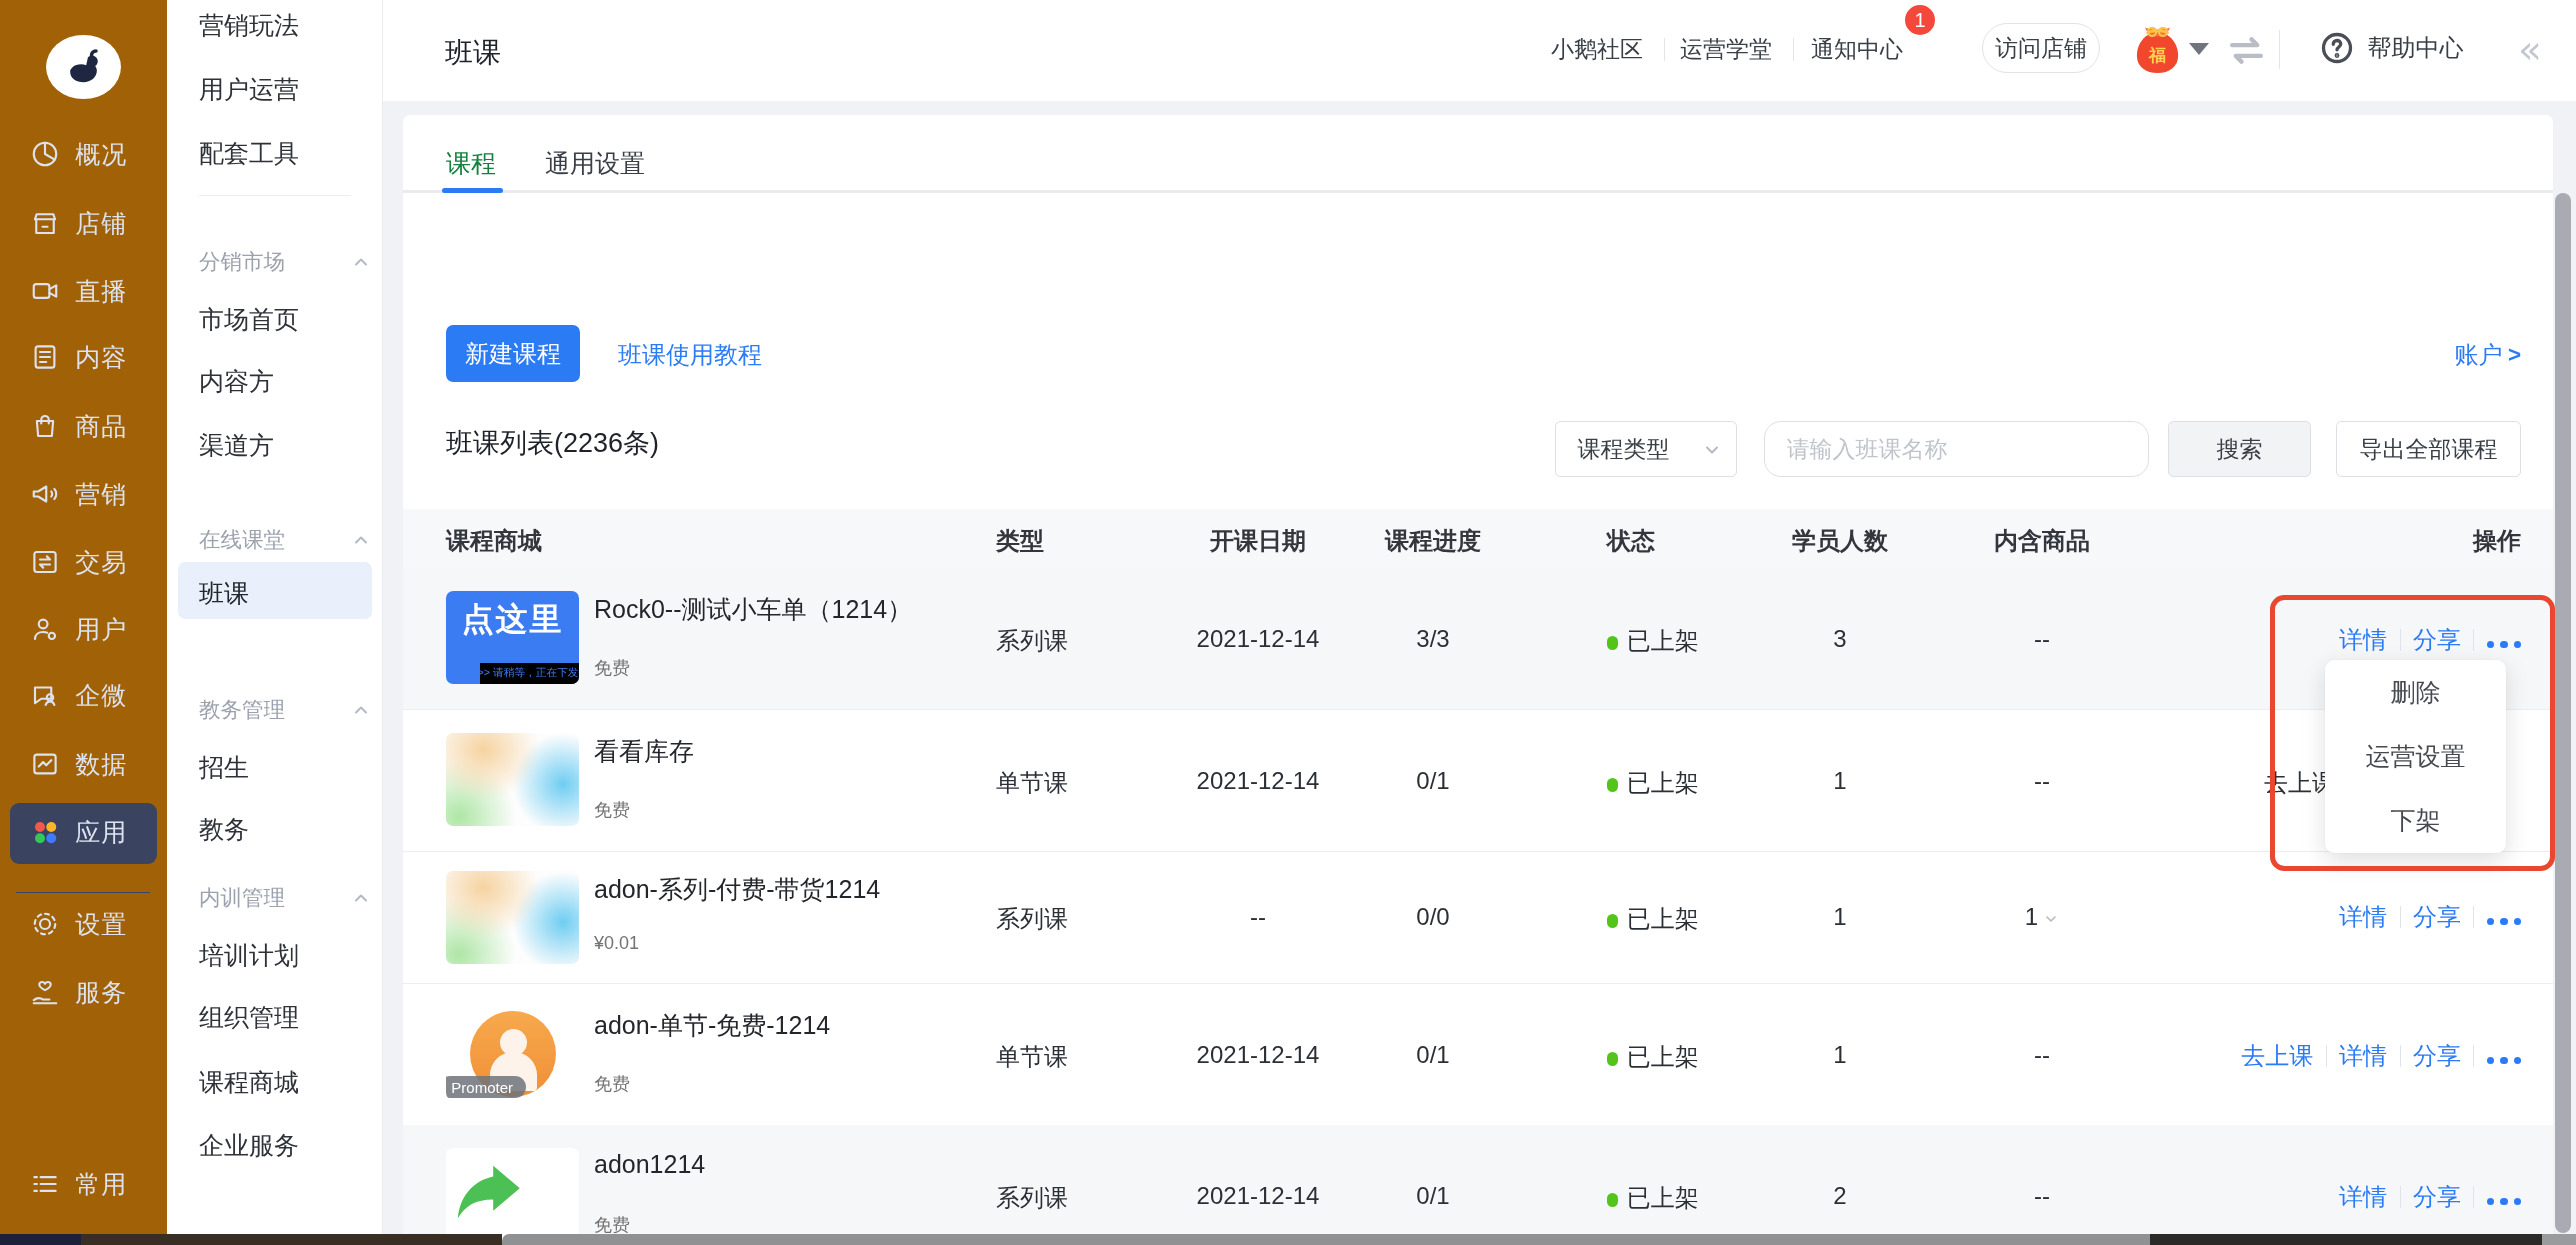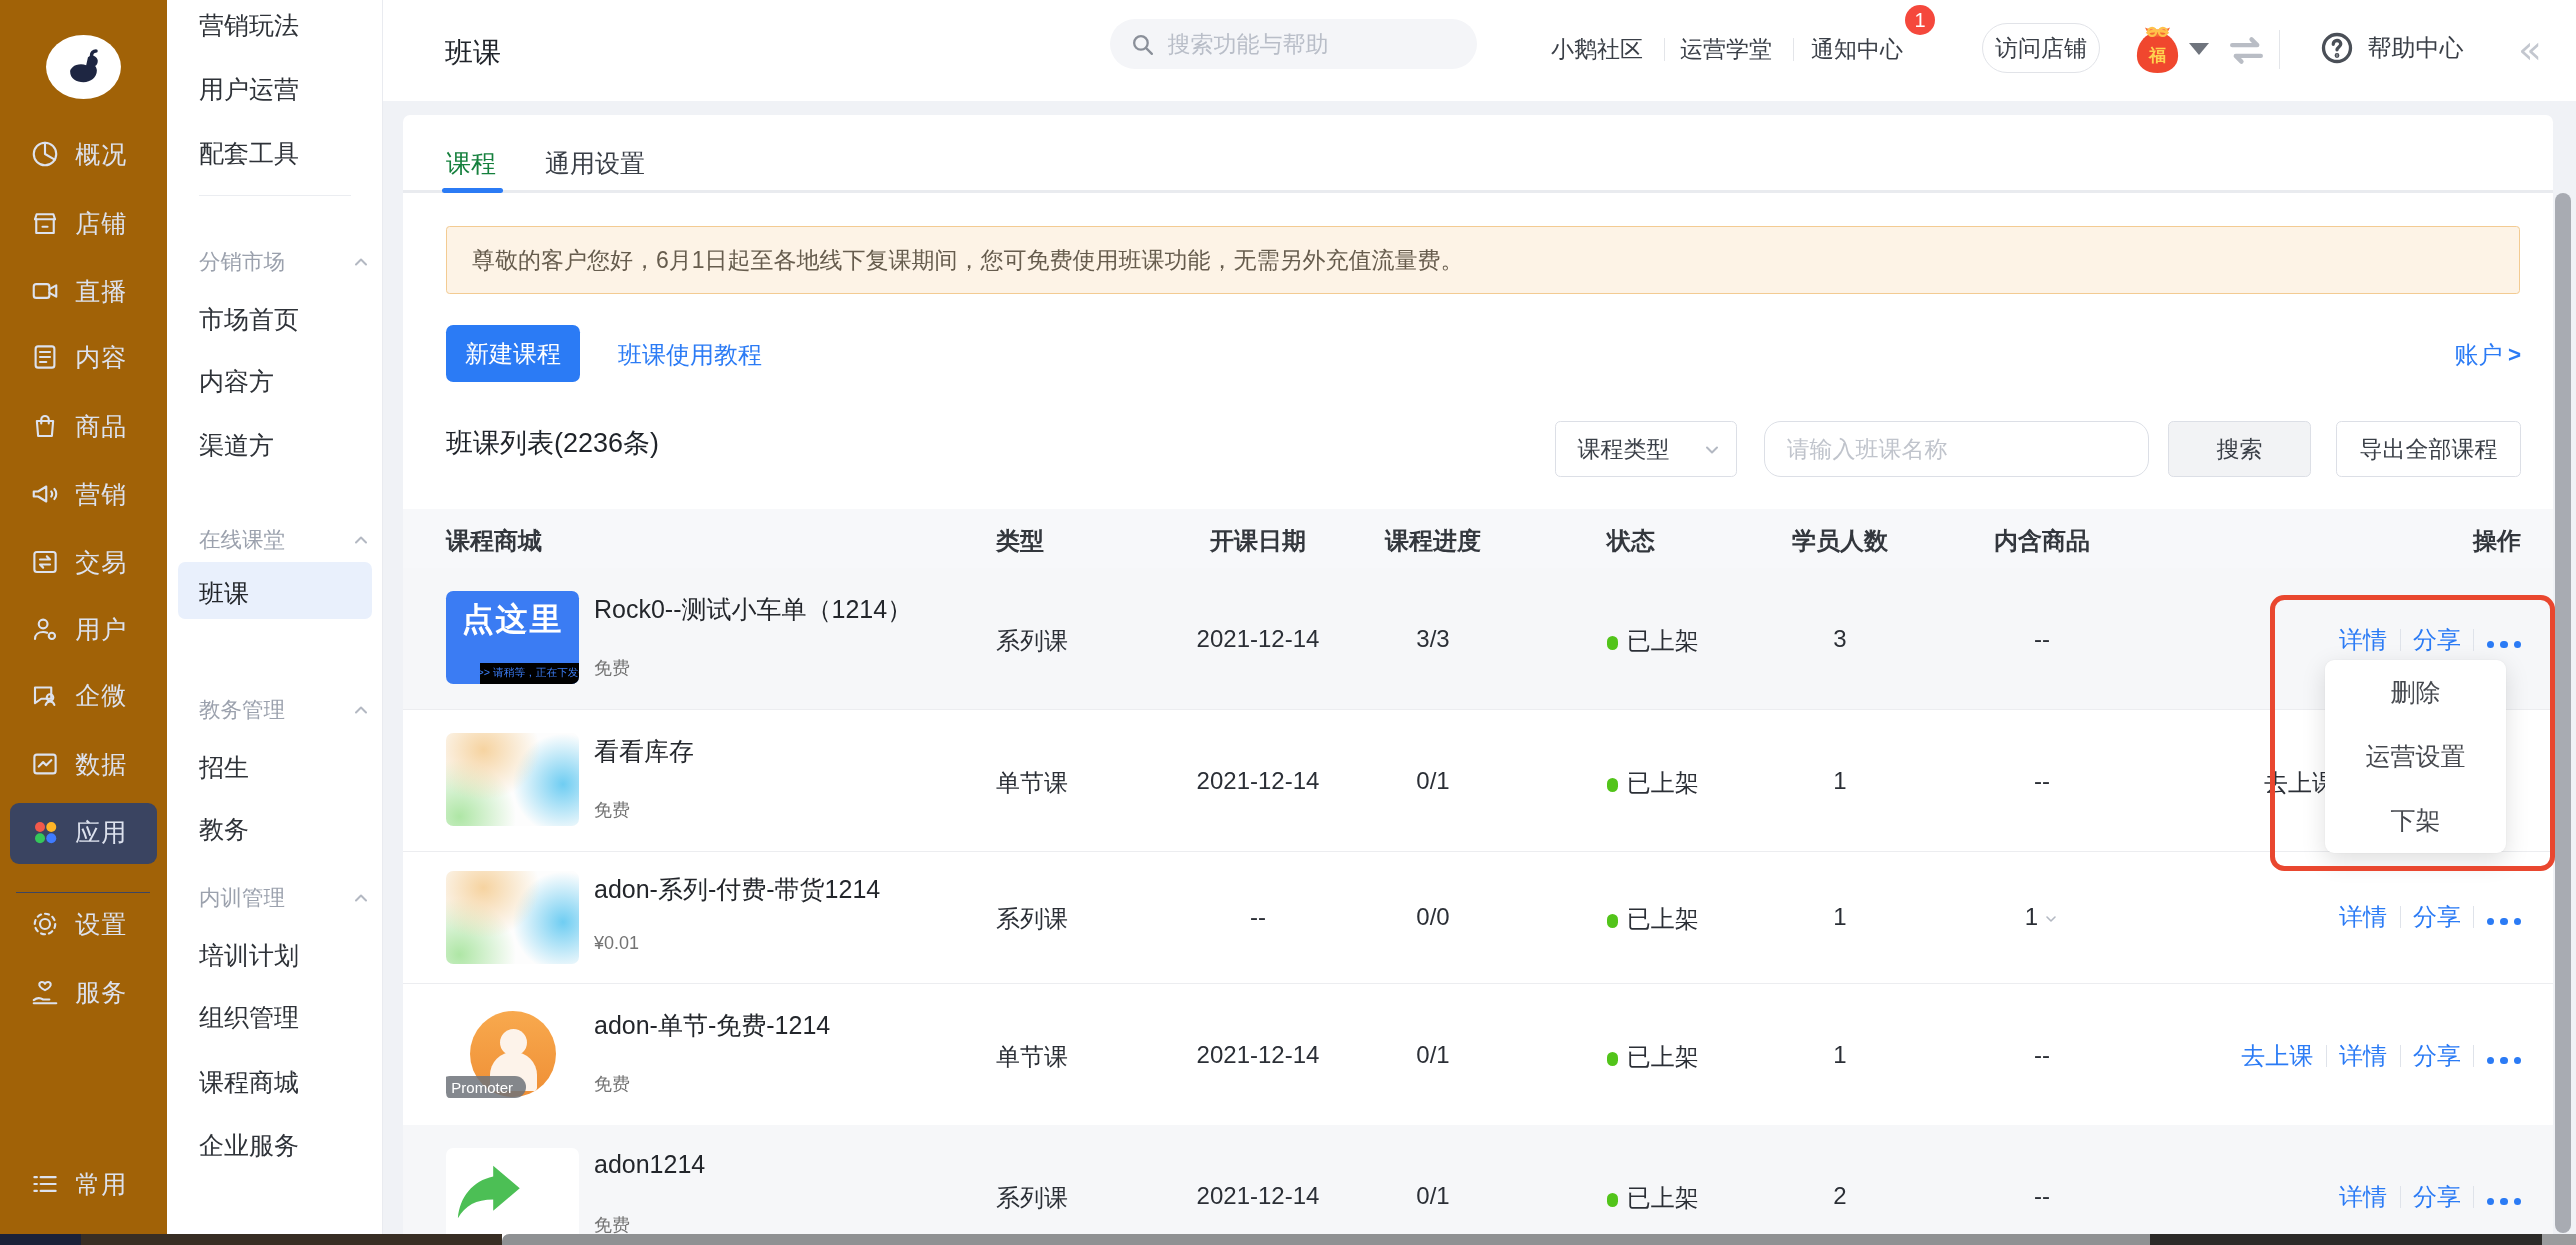--- a/index.html
+++ b/index.html
@@ -312,27 +312,20 @@
   </div>
   <div class="sm-item" style="top:939px">培训计划</div>
   <div class="sm-item" style="top:1001px">组织管理</div>
   <div class="sm-item" style="top:1066px">课程商城</div>
   <div class="sm-item" style="top:1129px">企业服务</div>
 </nav>
 
 <header class="topbar">
   <div class="page-title">班课</div>
 
-  <div class="search-pill">
-    <svg viewBox="0 0 24 24">
-        <circle cx="10.5" cy="10.5" r="6.5"></circle>
-        <path d="M15.5 15.5L21 21"></path>
-      </svg>
-    <input placeholder="搜索功能与帮助" style="">
-  </div>
 
   <div class="hlink" style="left:1169px">小鹅社区</div>
   <div class="hdiv" style="left:1282px"></div>
   <div class="hlink" style="left:1298px">运营学堂</div>
   <div class="hdiv" style="left:1411px"></div>
   <div class="hlink" style="left:1429px">通知中心</div>
   <div class="badge">1</div>
 
   <div class="visit-btn">访问店铺</div>
 
@@ -368,23 +361,20 @@
 </header>
 
 <div class="main-bg"></div>
 
 <section class="card">
   <div class="tab active" style="left:43px">课程</div>
   <div class="tab" style="left:142px">通用设置</div>
   <div class="tab-line"></div>
   <div class="tab-ind"></div>
 
-  <div class="notice">
-    <span>尊敬的客户您好，6月1日起至各地线下复课期间，您可免费使用班课功能，无需另外充值流量费。</span>
-  </div>
 
   <div class="btn-primary">新建课程</div>
   <div class="tutorial-link link-blue">班课使用教程</div>
   <div class="account-link link-blue">
     <span>账户</span>
     <span class="arr">&gt;</span>
   </div>
 
   <div class="list-title">班课列表(2236条)</div>
 

